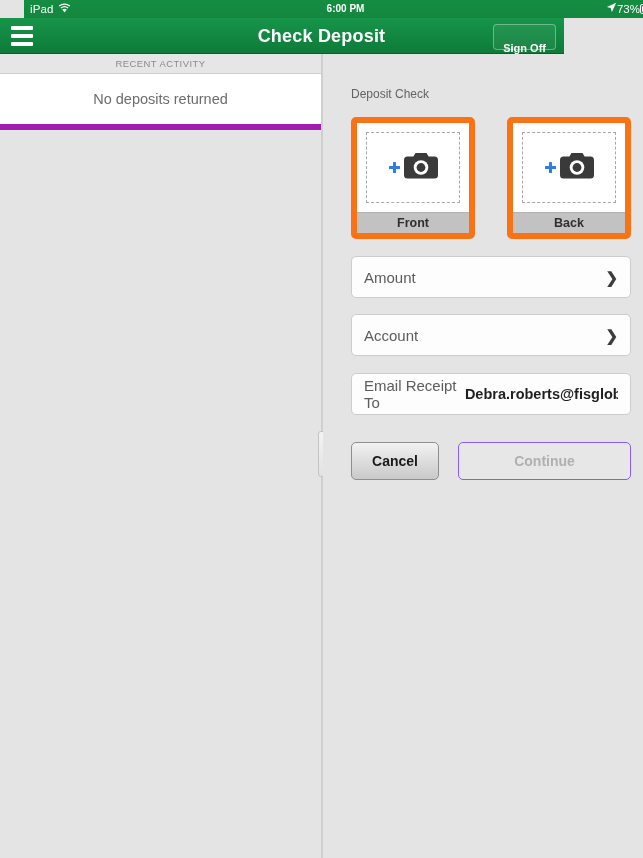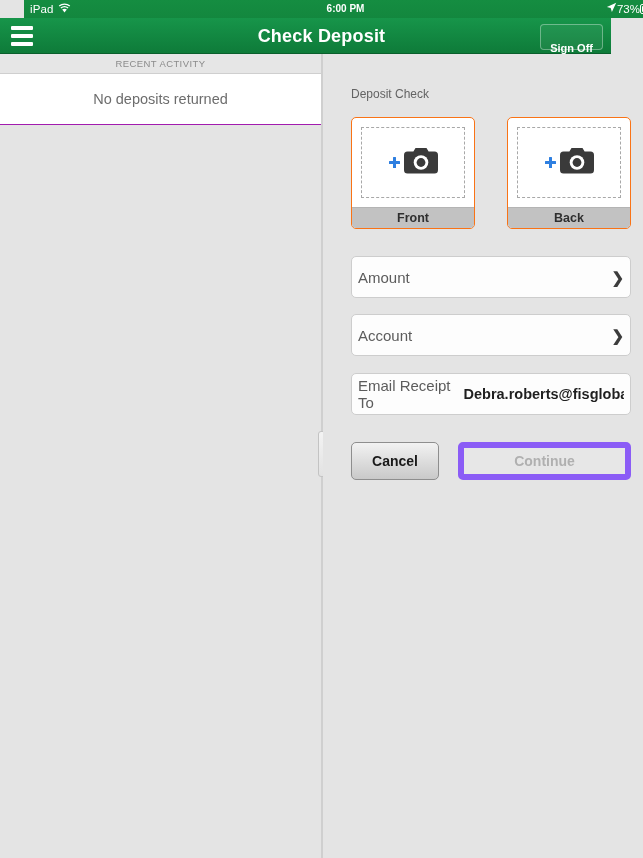--- a/index.html
+++ b/index.html
@@ -79,21 +79,21 @@
     left: 1px; top: 1px; bottom: 1px;
     width: 13px;
     background: #ffffff;
     border-radius: 1px;
   }
 
   
   .nav-bar {
     position: absolute;
     top: 18px; left: 0;
-    width: 611px;
+    width: 564px;
     height: 36px;
     background: linear-gradient(to bottom, #17954a 0%, #0e7b39 100%);
     border-bottom: 1px solid #0a5f2c;
     box-sizing: border-box;
   }
   .menu-button {
     position: absolute;
     left: 8px; top: 6px;
     width: 28px; height: 24px;
     display: flex;
@@ -159,21 +159,21 @@
     border-bottom: 1px solid #cfcfcf;
     text-align: center;
     color: #8b8b8b;
     font-size: 9.5px;
     letter-spacing: 0.4px;
   }
   .empty-row {
     height: 50px;
     line-height: 50px;
     background: #ffffff;
-    border-bottom: 1px solid #a21caf;
+    border-bottom: 6px solid #a21caf;
     text-align: center;
     color: #6d6d6d;
     font-size: 14.5px;
   }
 
   
   .pane-divider {
     position: absolute;
     left: 321px; top: 0;
     width: 2px;
@@ -217,21 +217,21 @@
   
   .capture-row {
     position: absolute;
     left: 28px; top: 63px;
     width: 280px;
     display: flex;
     justify-content: space-between;
   }
   .capture-tile {
     width: 124px;
-    border: 1px solid #f97316;
+    border: 6px solid #f97316;
     border-radius: 5px;
     background: #ffffff;
     overflow: hidden;
     box-sizing: border-box;
   }
   .capture-area {
     height: 89px;
     padding: 9px;
     box-sizing: border-box;
     display: flex;
@@ -277,21 +277,21 @@
     position: absolute;
     left: 28px;
     width: 280px;
     height: 42px;
     background: #fdfdfd;
     border: 1px solid #cdcdcd;
     border-radius: 5px;
     box-sizing: border-box;
     display: flex;
     align-items: center;
-    padding: 0 6px;
+    padding: 0 12px;
   }
   .row-amount  { top: 202px; }
   .row-account { top: 260px; gap: 44px; }
   .row-email   { top: 319px; }
   .row-label {
     color: #5c5c5c;
     font-size: 15px;
   }
   .chevron {
     margin-left: auto;
@@ -329,21 +329,21 @@
   }
   .btn-cancel {
     width: 88px;
     background: linear-gradient(to bottom, #f2f2f2 0%, #c9c9c9 100%);
     border: 1px solid #8e8e8e;
     color: #1a1a1a;
   }
   .btn-continue {
     flex: 1;
     background: #e7e7e7;
-    border: 6px solid #8b5cf6;
+    border: 1px solid #8b5cf6;
     color: #b0b0b0;
   }
 </style>
 </head>
 <body>
 
 <div class="screen">
 
   <div class="status-bar">
     <div class="status-left">

